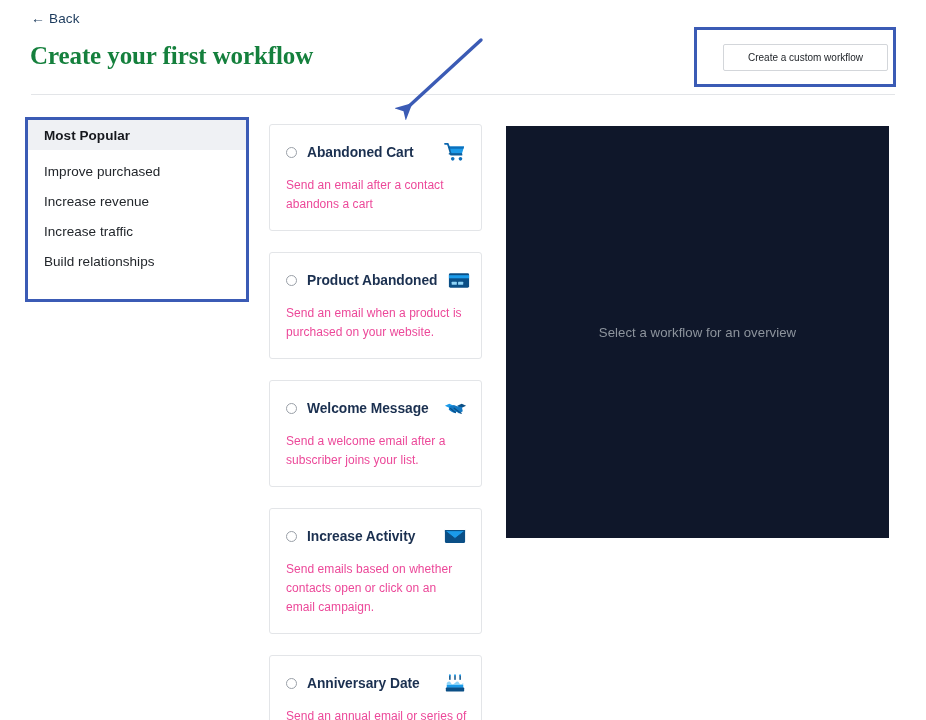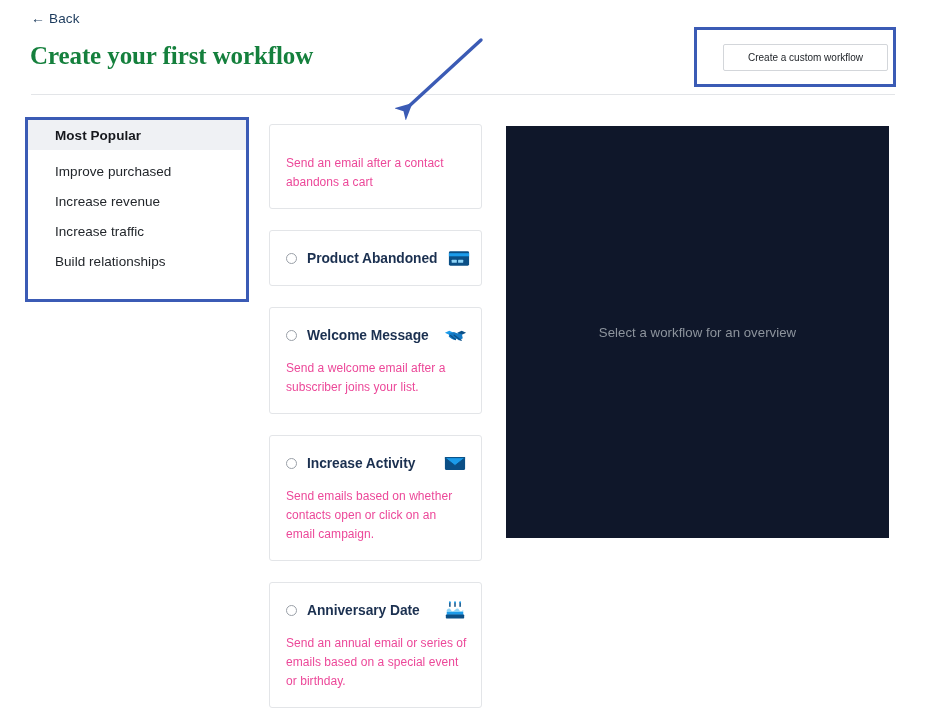--- a/index.html
+++ b/index.html
@@ -116,21 +116,21 @@
     left: 28px;
     top: 120px;
     width: 218px;
     height: 179px;
     background: #ffffff;
   }
   .sidebar-item {
     height: 30px;
     display: flex;
     align-items: center;
-    padding-left: 27px;
+    padding-left: 16px;
     font-size: 13.5px;
     color: #22262b;
     cursor: pointer;
     letter-spacing: .05px;
   }
   .sidebar-item.active {
     background: #eff1f4;
     font-weight: bold;
     color: #16181d;
   }
@@ -250,36 +250,52 @@
       <span>Increase traffic</span>
     </div>
     <div class="sidebar-item">
       <span>Build relationships</span>
     </div>
   </div>
 
   <div id="cards">
 
     <div class="wf-card">
+      <div class="wf-card-head">
+        <span class="radio"></span>
+        <span class="wf-title">Abandoned Cart</span>
+        <span class="wf-icon">
+          <svg viewBox="0 0 24 22" width="22" height="20">
+            <path d="M1 2 h3 l1.2 3" stroke="#0a66b0" stroke-width="2" fill="none" stroke-linecap="round"></path>
+            <path d="M5 5 h17 l-2.4 8 h-12 z" fill="#1b9bea"></path>
+            <path d="M5 5 h17 l-0.7 2.4 h-15.6 z" fill="#0d6fba"></path>
+            <path d="M5.2 13 h14.6" stroke="#0a5f9e" stroke-width="1.6" fill="none"></path>
+            <path d="M5 5 l2.6 9 h12.4" stroke="#0a5f9e" stroke-width="1.8" fill="none" stroke-linejoin="round"></path>
+            <circle cx="9.5" cy="18.5" r="2" fill="#0d6fba"></circle>
+            <circle cx="18" cy="18.5" r="2" fill="#0d6fba"></circle>
+          </svg>
+        </span>
+      </div>
       <div class="wf-desc">Send an email after a contact abandons a cart</div>
     </div>
 
     <div class="wf-card">
       <div class="wf-card-head">
         <span class="radio"></span>
         <span class="wf-title">Product Abandoned</span>
         <span class="wf-icon">
           <svg viewBox="0 0 24 18" width="22" height="17">
             <rect x="1" y="1" width="22" height="16" rx="1.6" fill="#0b4f86"></rect>
             <rect x="1" y="3.2" width="22" height="3.4" fill="#1b9bea"></rect>
             <rect x="4" y="10.4" width="5.6" height="3.2" rx="0.6" fill="#8fd4f7"></rect>
             <rect x="11" y="10.4" width="5.6" height="3.2" rx="0.6" fill="#8fd4f7"></rect>
           </svg>
         </span>
       </div>
+      <div class="wf-desc">Send an email when a product is purchased on your website.</div>
     </div>
 
     <div class="wf-card">
       <div class="wf-card-head">
         <span class="radio"></span>
         <span class="wf-title">Welcome Message</span>
         <span class="wf-icon">
           <svg viewBox="0 0 26 18" width="23" height="17">
             <path d="M1 6 l5-2.4 5 2.2 -3.4 3.2 z" fill="#1b9bea"></path>
             <path d="M25 6 l-5-2.4 -5 2.2 3.4 3.2 z" fill="#0b4f86"></path>

